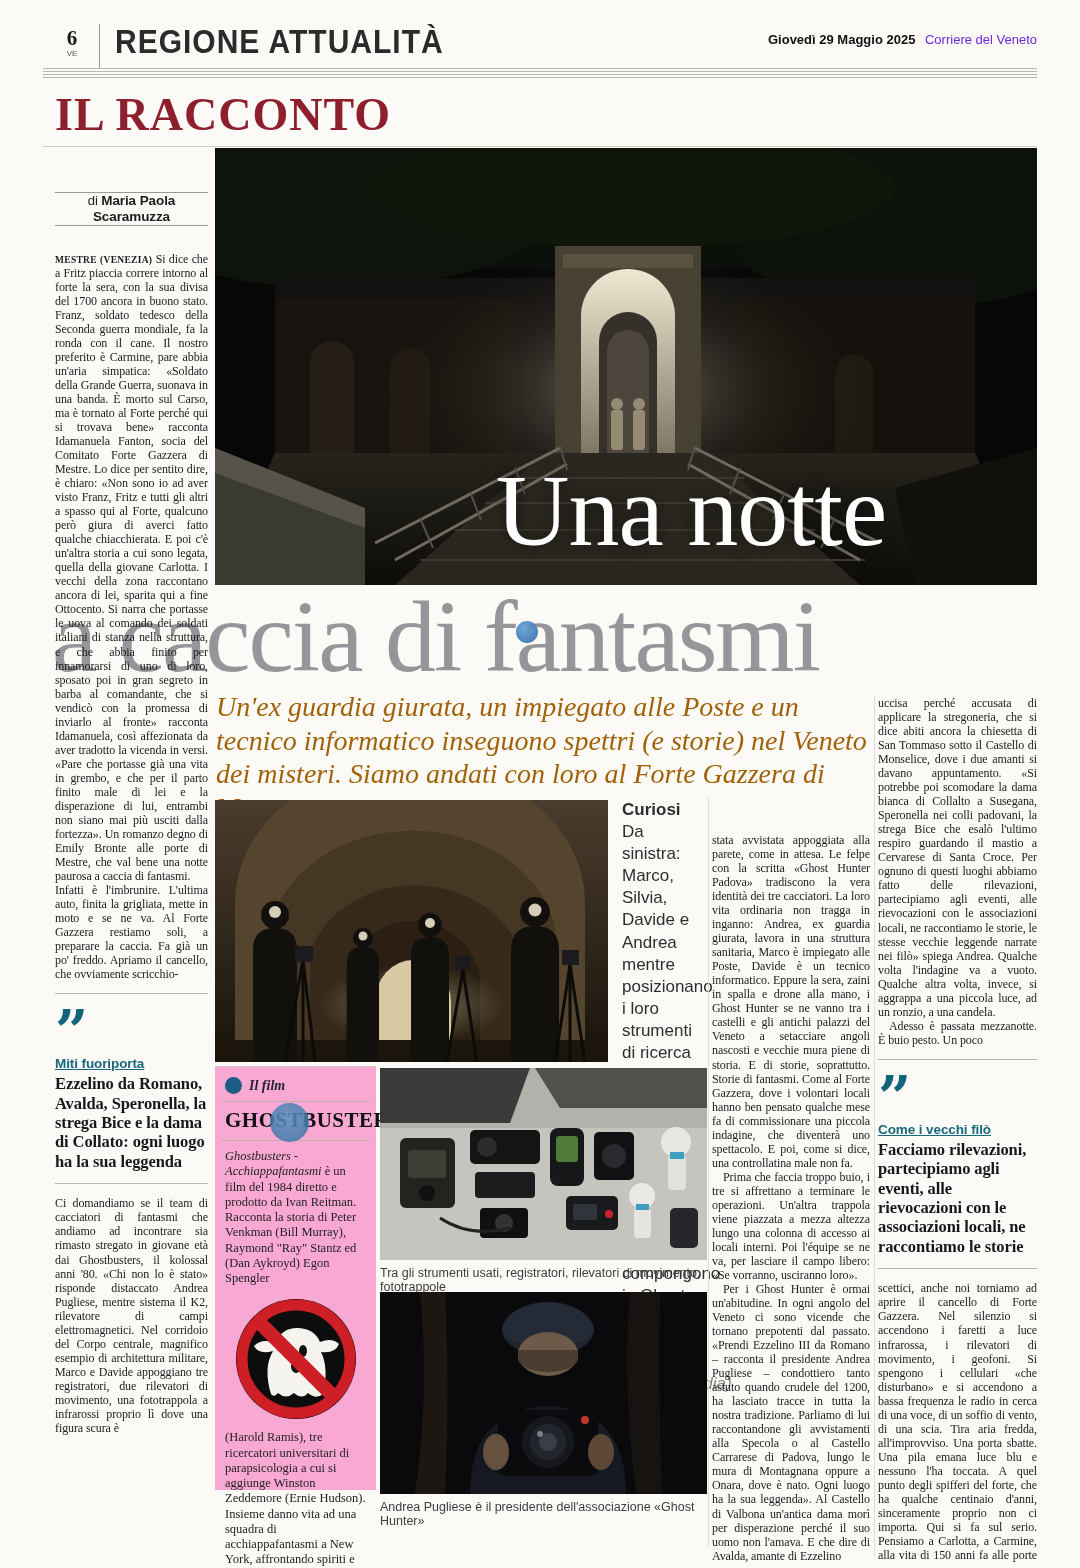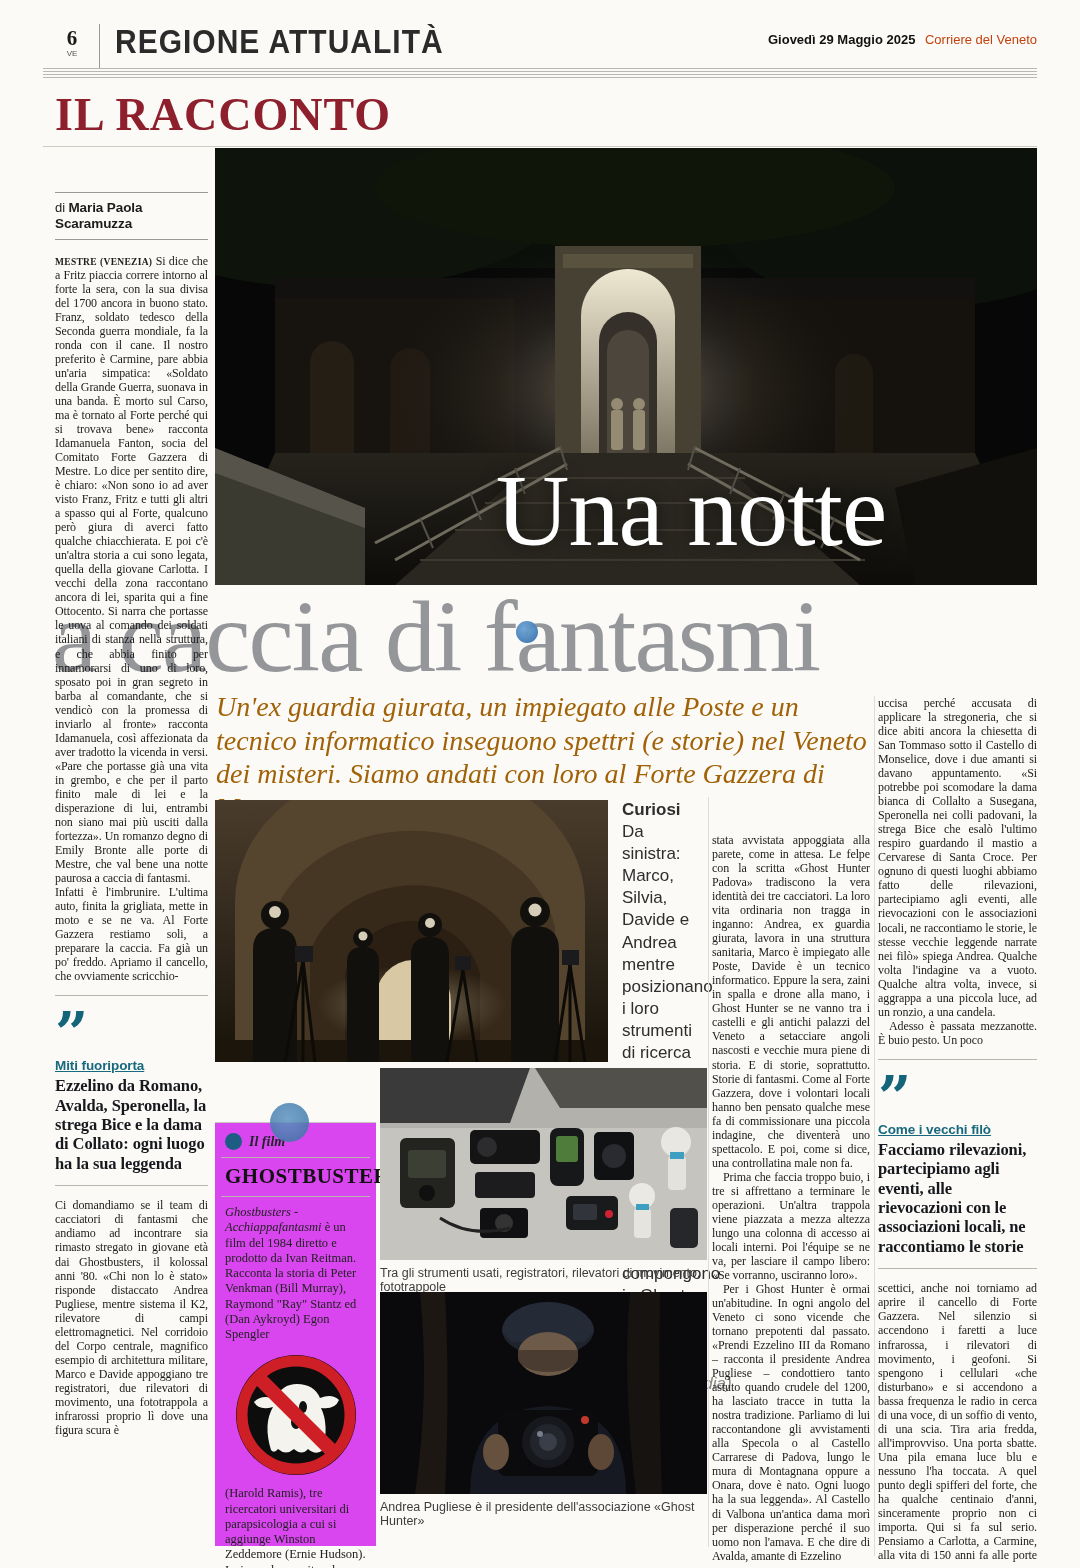--- a/index.html
+++ b/index.html
@@ -13,41 +13,41 @@
   .hdr { position:absolute; left:55px; right:43px; top:24px; height:40px; }
   .pagenum { position:absolute; left:0; top:2px; width:34px; text-align:center; }
   .pagenum .num { font-size:21px; font-weight:bold; font-family:"Liberation Serif",serif; }
   .pagenum .ed  { display:block; font-size:8px; color:#555; font-family:"Liberation Sans",sans-serif; margin-top:-2px;}
   .hdr .vline { position:absolute; left:44px; top:0; bottom:-4px; width:1px; background:#999; }
   .section-title { position:absolute; left:60px; top:0;
     font-family:"Liberation Sans",sans-serif; font-size:30px; font-weight:bold;
     letter-spacing:1px; color:#2b2b2b; transform:scaleY(1.08); transform-origin:top left;}
   .hdr-right { position:absolute; right:0; top:8px; font-family:"Liberation Sans",sans-serif; font-size:13px; }
   .hdr-right .date { font-weight:bold; color:#111;text-align:right; }
-  .hdr-right .masthead { color:#c2410c; margin-left:6px; }
+  .hdr-right .masthead { color:#6d28d9; margin-left:6px; }
   .rules { position:absolute; left:43px; right:43px; top:68px; height:11px;
     background:repeating-linear-gradient(to bottom,#b9b7b3 0px,#b9b7b3 1px,transparent 1px,transparent 3px); }
   
   .kicker { position:absolute; left:55px; top:88px; font-size:46px; font-weight:bold;
     color:#8e1f2d; letter-spacing:1px; }
   .kicker-rule { position:absolute; left:43px; right:43px; top:146px; height:1px; background:#cfccc6; }
   
   .bodycol { position:absolute; font-size:12px; line-height:1.17; text-align:justify;
     letter-spacing:-0.1px; overflow:hidden; color:#1c1c1c; }
   .bodycol p { margin:0; }
   .bodycol p + p, .bodycol .para + .para { text-indent:11px; }
   .lead-tag { font-weight:bold; font-size:9.5px; letter-spacing:0.3px; }
   #col1 { left:55px; top:192px; width:153px; height:1368px; }
   #col3 { left:712px; top:833px; width:158px; height:762px; }
   #col4 { left:878px; top:696px; width:159px; height:866px; }
   .colsep { position:absolute; top:797px; height:750px; width:1px; background:#e0ddd7; }
   
   .byline { border-top:1px solid #9a9a96; border-bottom:1px solid #9a9a96;
-    padding:7px 0; margin-bottom:14px; font-family:"Liberation Sans",sans-serif;
-    font-size:13px; text-align:left; }
+    padding:0 0; margin-bottom:26px; font-family:"Liberation Sans",sans-serif;
+    font-size:13px; text-align:center; }
   .byline b { font-size:13.5px; }
   
   .quoteblock { border-top:1px solid #b9b6b0; border-bottom:1px solid #b9b6b0;
     margin:12px 0; padding:4px 0 12px 0; text-align:left; text-indent:0; }
   .qmark { font-family:"DejaVu Serif",serif; font-size:58px; line-height:0.55;
     color:#14657a; font-weight:bold; display:block; height:34px; margin-top:18px; }
   .qlabel { font-family:"Liberation Sans",sans-serif; font-weight:bold; font-size:13.5px;
     color:#17697d; margin:6px 0 2px 0;text-decoration:underline; }
   .qtext { font-size:16.5px; font-weight:bold; line-height:1.18; color:#16181d; text-indent:0 !important; }
   
@@ -68,22 +68,22 @@
   .headline2 { position:absolute; left:52px; top:578px; width:1000px;
     font-size:102px; color:#94969a; letter-spacing:-2px; white-space:nowrap; }
   .standfirst { position:absolute; left:216px; top:690px; width:662px;
     font-size:28px; line-height:1.2; color:#a16207;font-style:italic; }
   
   #curiosi { position:absolute; left:622px; top:799px; width:84px;
     font-family:"Liberation Sans",sans-serif; font-size:17px; line-height:1.3; color:#2e2e2e; }
   #curiosi .clabel { font-weight:bold; }
   #curiosi .credit { font-style:italic; color:#8a8884; }
   
-  #film-box { position:absolute; left:215px; top:1122px; width:161px; height:424px;
-    background:#d946ef; border-top:1px solid #cac7c0; padding:10px 10px 8px 10px; }
+  #film-box { position:absolute; left:215px; top:1066px; width:161px; height:424px;
+    background:#f9a8d4; border-top:1px solid #cac7c0; padding:10px 10px 8px 10px; }
   .film-head { display:flex; align-items:center; gap:7px; }
   .film-dot { width:17px; height:17px; border-radius:50%; background:#1d5d84; flex:0 0 auto; }
   .film-label { font-style:italic; font-weight:bold; font-size:14px; color:#23252b; }
   .film-rule { height:1px; background:#b7b4ac; margin:7px -4px 6px -4px; }
   .film-title { font-size:21px; font-weight:bold; letter-spacing:0.5px; color:#111; }
   .film-text { font-size:12.5px; line-height:1.22; color:#222; margin-top:8px; }
   .film-text .ital { font-style:italic; }
   .gb-logo { display:block; margin:10px auto 8px auto; }
   
   .click-marker { position:absolute; border-radius:50%; pointer-events:none; }

